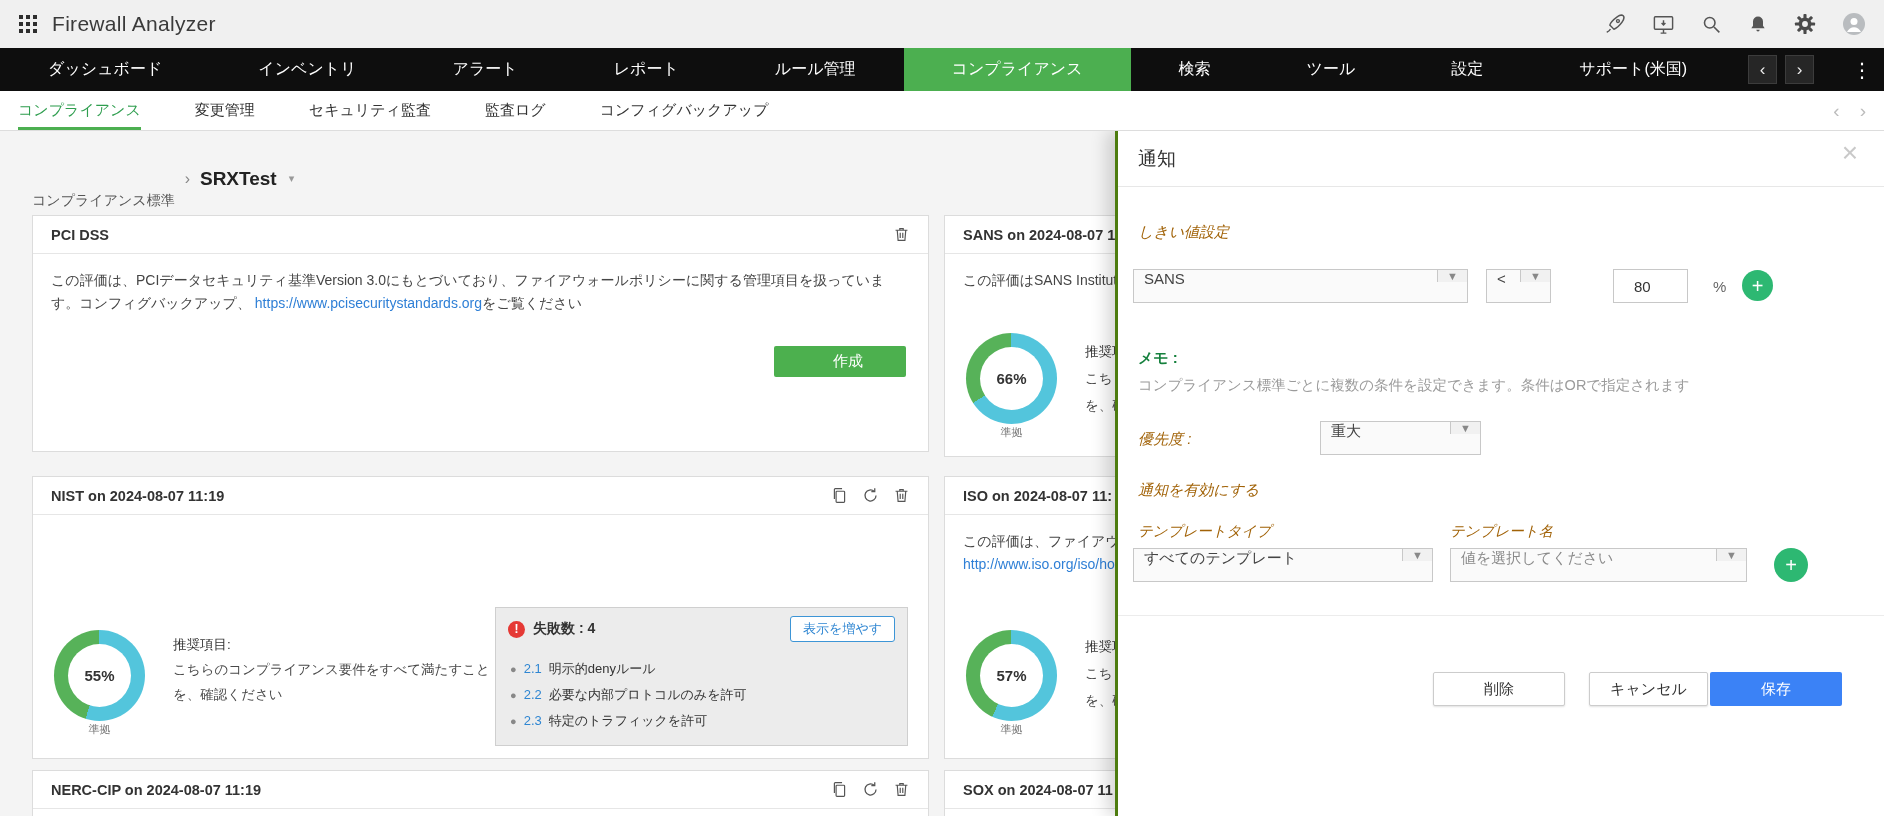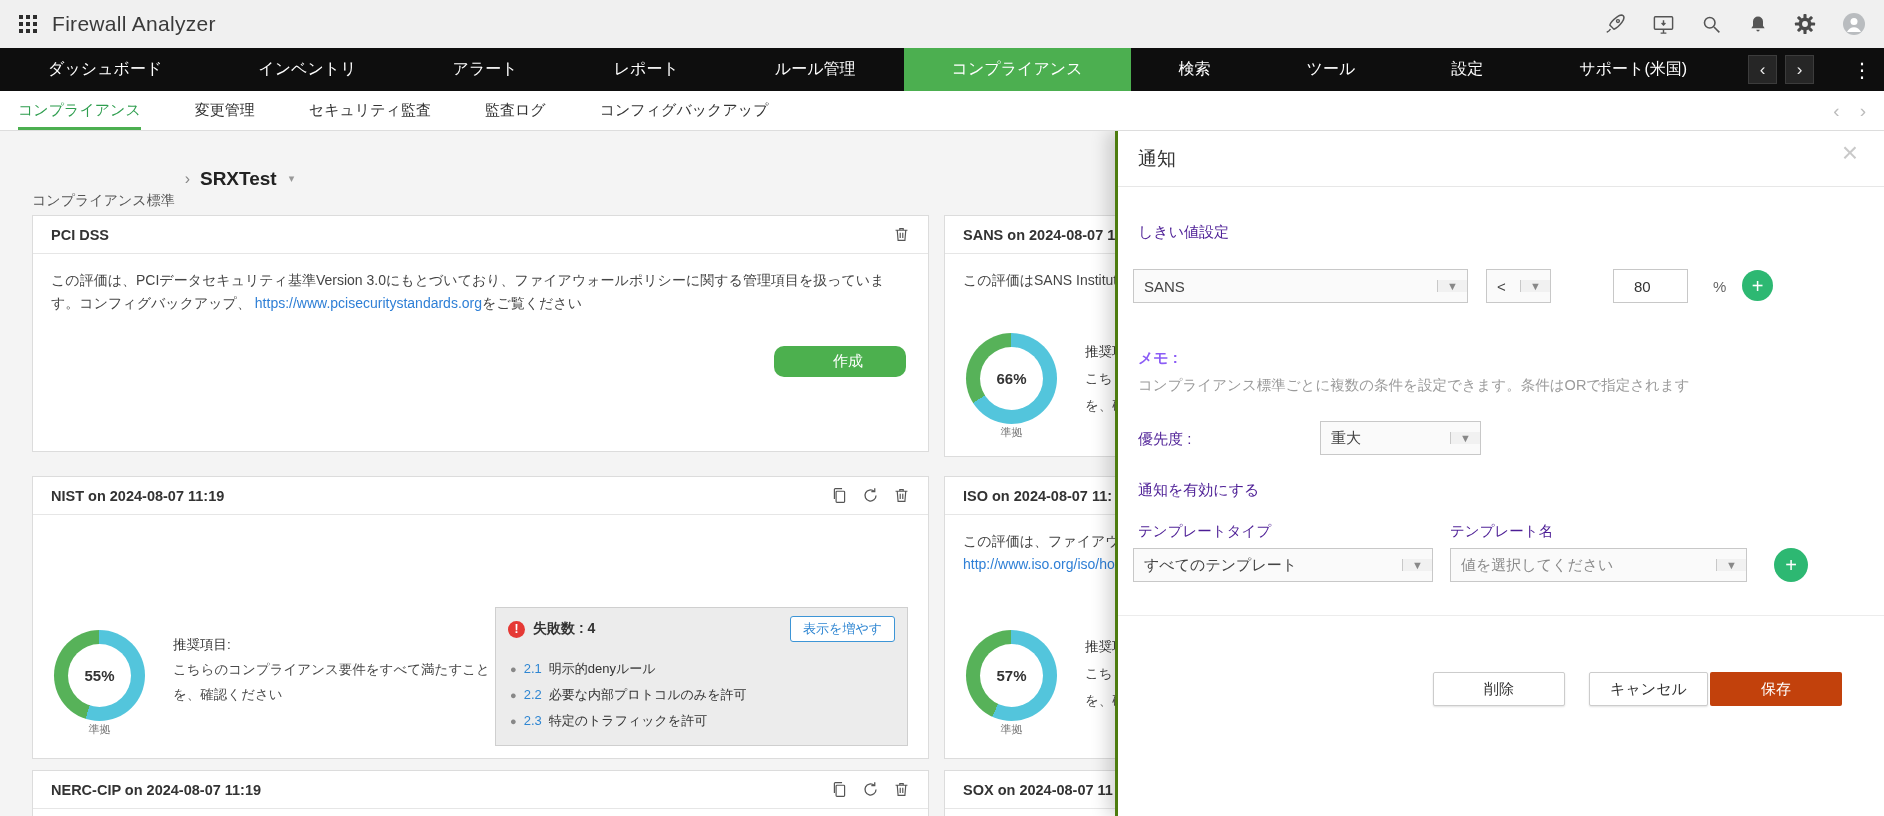--- a/index.html
+++ b/index.html
@@ -40,21 +40,21 @@
 
   .card { position:absolute; background:#fff; border:1px solid #dcdcdc; }
   .card-header { height:38px; border-bottom:1px solid #e6e6e6; display:flex; align-items:center; padding:0 18px; }
   .card-title { font-weight:bold; font-size:14.5px; color:#333; white-space:nowrap; }
   .card-icons { margin-left:auto; display:flex; gap:14px; align-items:center; }
   .icon-btn { cursor:pointer; display:flex; }
   .card-body { padding:15px 18px; font-size:14px; color:#454545; line-height:1.65; }
   a.lnk { color:#2e7fd6; text-decoration:none; cursor:pointer; word-break:break-all; }
 
   .green-btn { position:absolute; display:flex; align-items:center; justify-content:center;
-               background:#4cb04e; color:#fff; font-size:15px; border-radius:10px; cursor:pointer;padding-left:16px; }
+               background:#4cb04e; color:#fff; font-size:15px; border-radius:2px; cursor:pointer;padding-left:16px; }
 
   .donut { position:absolute; border-radius:50%; }
   .donut-hole { position:absolute; inset:14px; background:#fff; border-radius:50%; }
   .donut-pct { position:absolute; inset:0; display:flex; align-items:center; justify-content:center;
                font-size:15px; font-weight:bold; color:#333; }
   .donut-caption { position:absolute; font-size:11px; color:#777; text-align:center; }
 
   .rec-block { position:absolute; font-size:13.5px; color:#4a4a4a; line-height:2.0; }
   .rec-title { color:#333; }
 
@@ -70,39 +70,39 @@
   .fail-bullet { color:#888; font-size:11px; }
   .fail-num { color:#2f86d2; cursor:pointer; }
   .fail-text { color:#333; }
 
   
   .panel { position:absolute; left:1115px; top:0; right:0; bottom:0; background:#fff;
            box-shadow:-8px 0 16px rgba(0,0,0,.16); border-left:3px solid #4d7c0f; z-index:5; }
   .panel-title { position:absolute; left:20px; top:15px; font-size:19px; color:#333; }
   .panel-close { position:absolute; right:26px; top:8px; font-size:28px; color:#c9c9c9; cursor:pointer; line-height:1; }
   .panel-div1 { position:absolute; left:0; right:0; top:55px; border-bottom:1px solid #e7e7e7; }
-  .panel-label { position:absolute; font-size:15px; color:#4c1d95; white-space:nowrap; }
+  .panel-label { position:absolute; font-size:15px; color:#a16207; white-space:nowrap;font-style:italic; }
   .sel { position:absolute; height:34px; background:#fafafa; border:1px solid #c8c8c8; display:flex;
-         align-items:center; font-size:15px; color:#444; cursor:pointer; }
+         align-items:flex-start; font-size:15px; color:#444; cursor:pointer; }
   .sel .val { flex:1; display:flex; align-items:center; padding:0 10px; white-space:nowrap; overflow:hidden; }
   .sel .caret { width:30px; border-left:1px solid #c8c8c8; background:#f1f1f1; display:flex;
                 align-items:center; justify-content:center; color:#888; font-size:11px; }
   .sel .val.placeholder { color:#8a8a8a; }
   .num-input { position:absolute; height:34px; width:75px; border:1px solid #c8c8c8; background:#fff;
                font-size:15px; color:#333; padding:0 20px; font-family:inherit; }
   .pct-sign { position:absolute; font-size:15px; color:#666; }
   .plus-btn { position:absolute; border-radius:50%; background:#2db872; color:#fff; display:flex;
               align-items:center; justify-content:center; cursor:pointer; font-size:20px; line-height:1; }
-  .memo-label { position:absolute; font-size:15px; font-weight:bold; color:#8b5cf6; }
+  .memo-label { position:absolute; font-size:15px; font-weight:bold; color:#15803d; }
   .memo-text { position:absolute; font-size:14.5px; color:#9b9b9b; white-space:nowrap; }
   .panel-div2 { position:absolute; left:0; right:0; top:484px; border-bottom:1px solid #ececec; }
   .panel-btn { position:absolute; height:34px; display:flex; align-items:center; justify-content:center;
                font-size:15px; cursor:pointer; border-radius:2px; }
   .panel-btn.light { background:#fff; border:1px solid #ccc; color:#333; box-shadow:0 1px 2px rgba(0,0,0,.12); }
-  .panel-btn.green { background:#c2410c; color:#fff; }
+  .panel-btn.green { background:#3b82f6; color:#fff; }
 </style>
 </head>
 <body>
 
 <div class="topbar">
   <span class="grid-icon">
     <svg width="20" height="20" viewBox="0 0 20 20" fill="#2e2e2e">
       <rect x="1" y="1" width="4" height="4"></rect>
         <rect x="8" y="1" width="4" height="4"></rect>
         <rect x="15" y="1" width="4" height="4"></rect>

